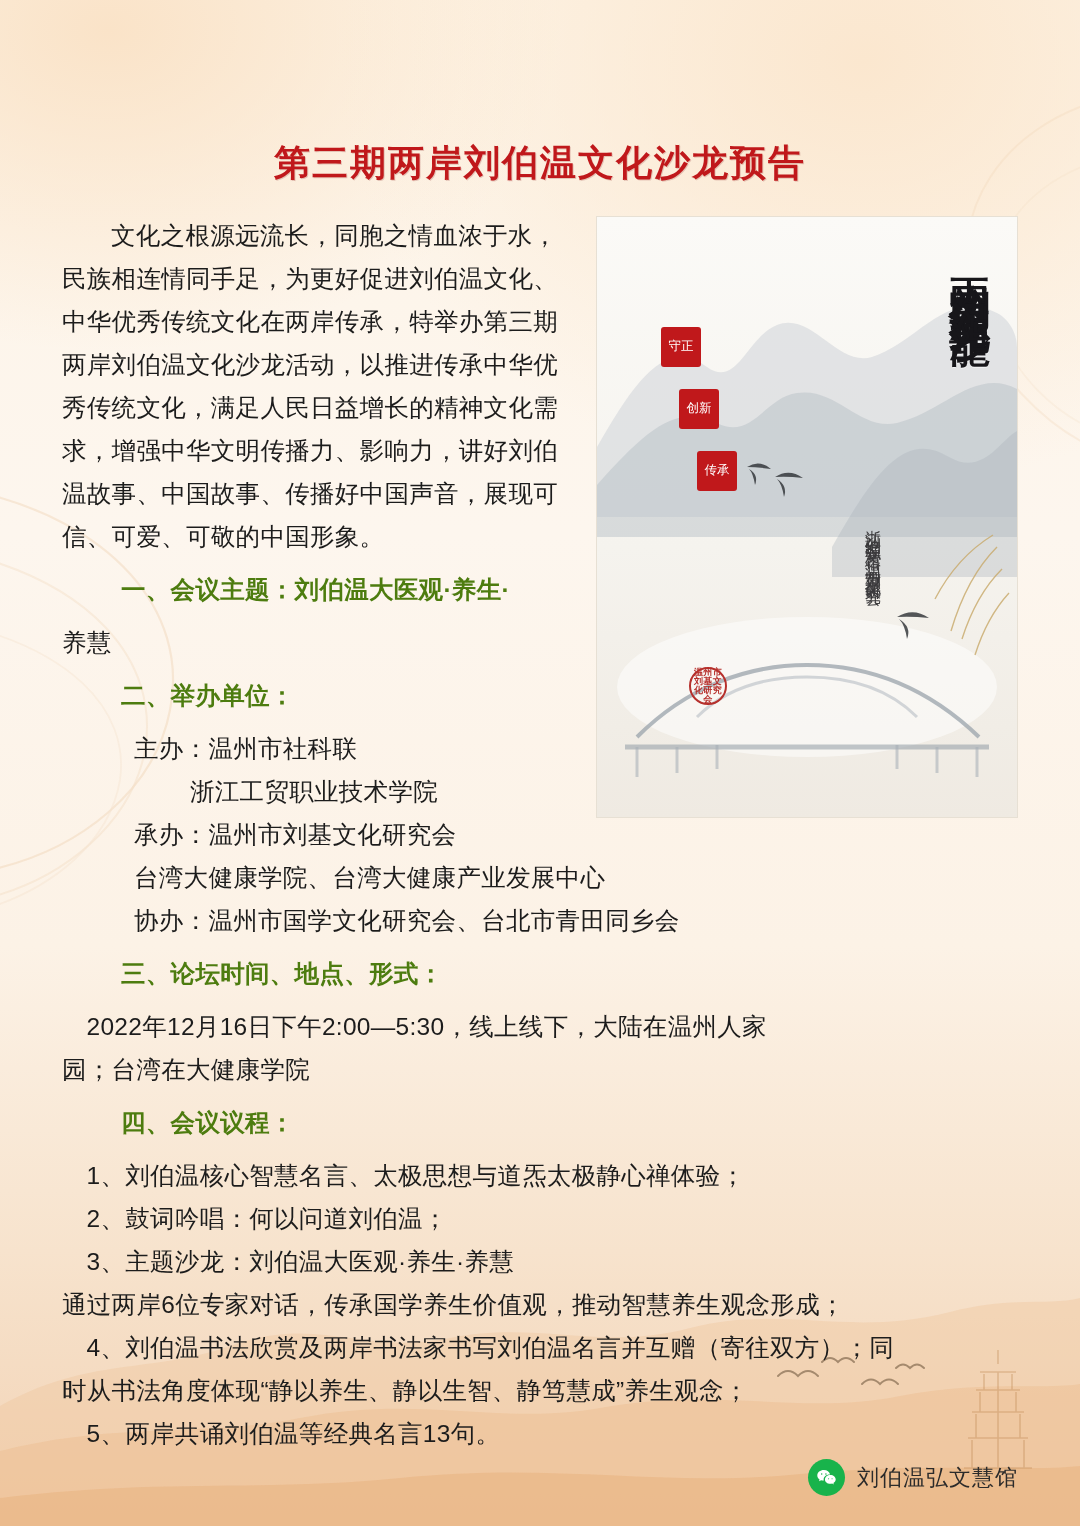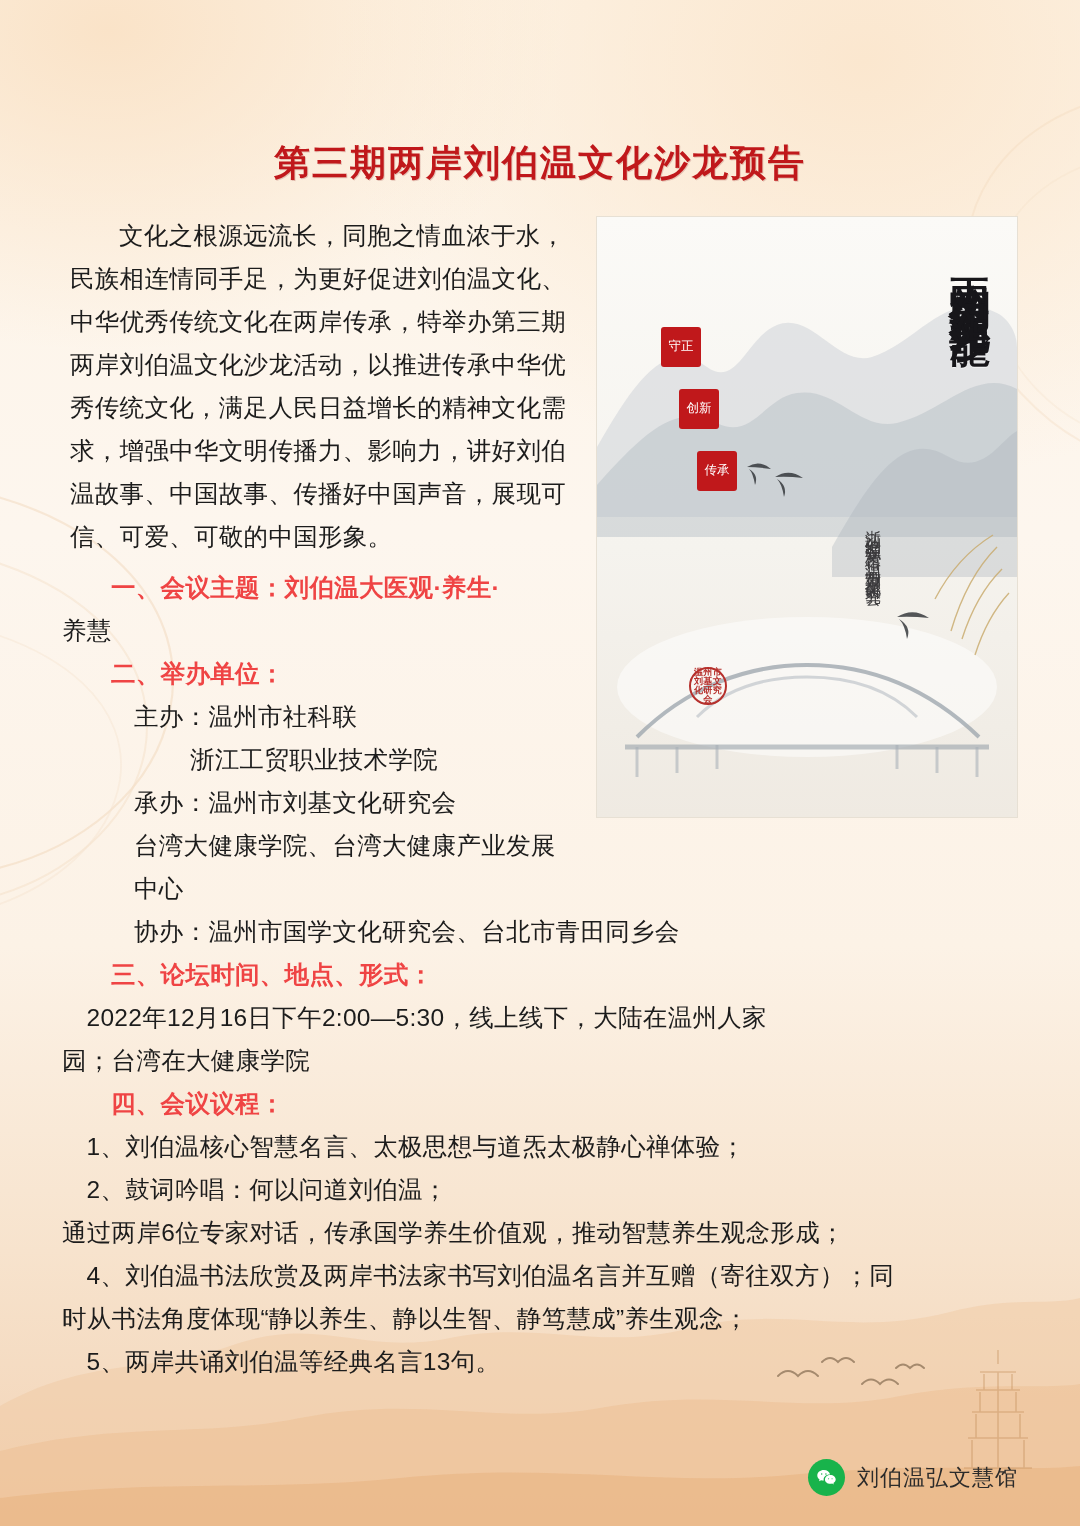--- a/index.html
+++ b/index.html
@@ -150,28 +150,28 @@
     font-size: 9px;
     display: flex;
     align-items: center;
     justify-content: center;
     text-align: center;
     line-height: 9px;
     font-weight: bold;
   }
 
   p.para {
-    margin: 8px;
+    margin: 0;
     text-indent: 2em;
   }
   .sec-head {
-    margin: 0;
+    margin: 10px;
     font-weight: bold;
     text-indent: 2em;
-    color: #ef4444;
+    color: #4d7c0f;
   }
   .line {
     margin: 0;
   }
   .ind2 { padding-left: 72px; }
   .ind3 { padding-left: 128px; }
   .ind-half { text-indent: 1em; }
 
   
   .footer-badge {
@@ -292,20 +292,21 @@
     <p class="line ind2">台湾大健康学院、台湾大健康产业发展中心</p>
     <p class="line ind2">协办：温州市国学文化研究会、台北市青田同乡会</p>
 
     <p class="sec-head">三、论坛时间、地点、形式：</p>
     <p class="line ind-half">2022年12月16日下午2:00—5:30，线上线下，大陆在温州人家</p>
     <p class="line">园；台湾在大健康学院</p>
 
     <p class="sec-head">四、会议议程：</p>
     <p class="line ind-half">1、刘伯温核心智慧名言、太极思想与道炁太极静心禅体验；</p>
     <p class="line ind-half">2、鼓词吟唱：何以问道刘伯温；</p>
+    <p class="line ind-half">3、主题沙龙：刘伯温大医观·养生·养慧</p>
     <p class="line">通过两岸6位专家对话，传承国学养生价值观，推动智慧养生观念形成；</p>
     <p class="line ind-half">4、刘伯温书法欣赏及两岸书法家书写刘伯温名言并互赠（寄往双方）；同</p>
     <p class="line">时从书法角度体现“静以养生、静以生智、静笃慧成”养生观念；</p>
     <p class="line ind-half">5、两岸共诵刘伯温等经典名言13句。</p>
 
   </div>
 </div>
 
 <svg class="birds" viewBox="0 0 170 60" width="170" height="60">
   <g fill="none" stroke="#8c7257" stroke-width="2" stroke-linecap="round">

